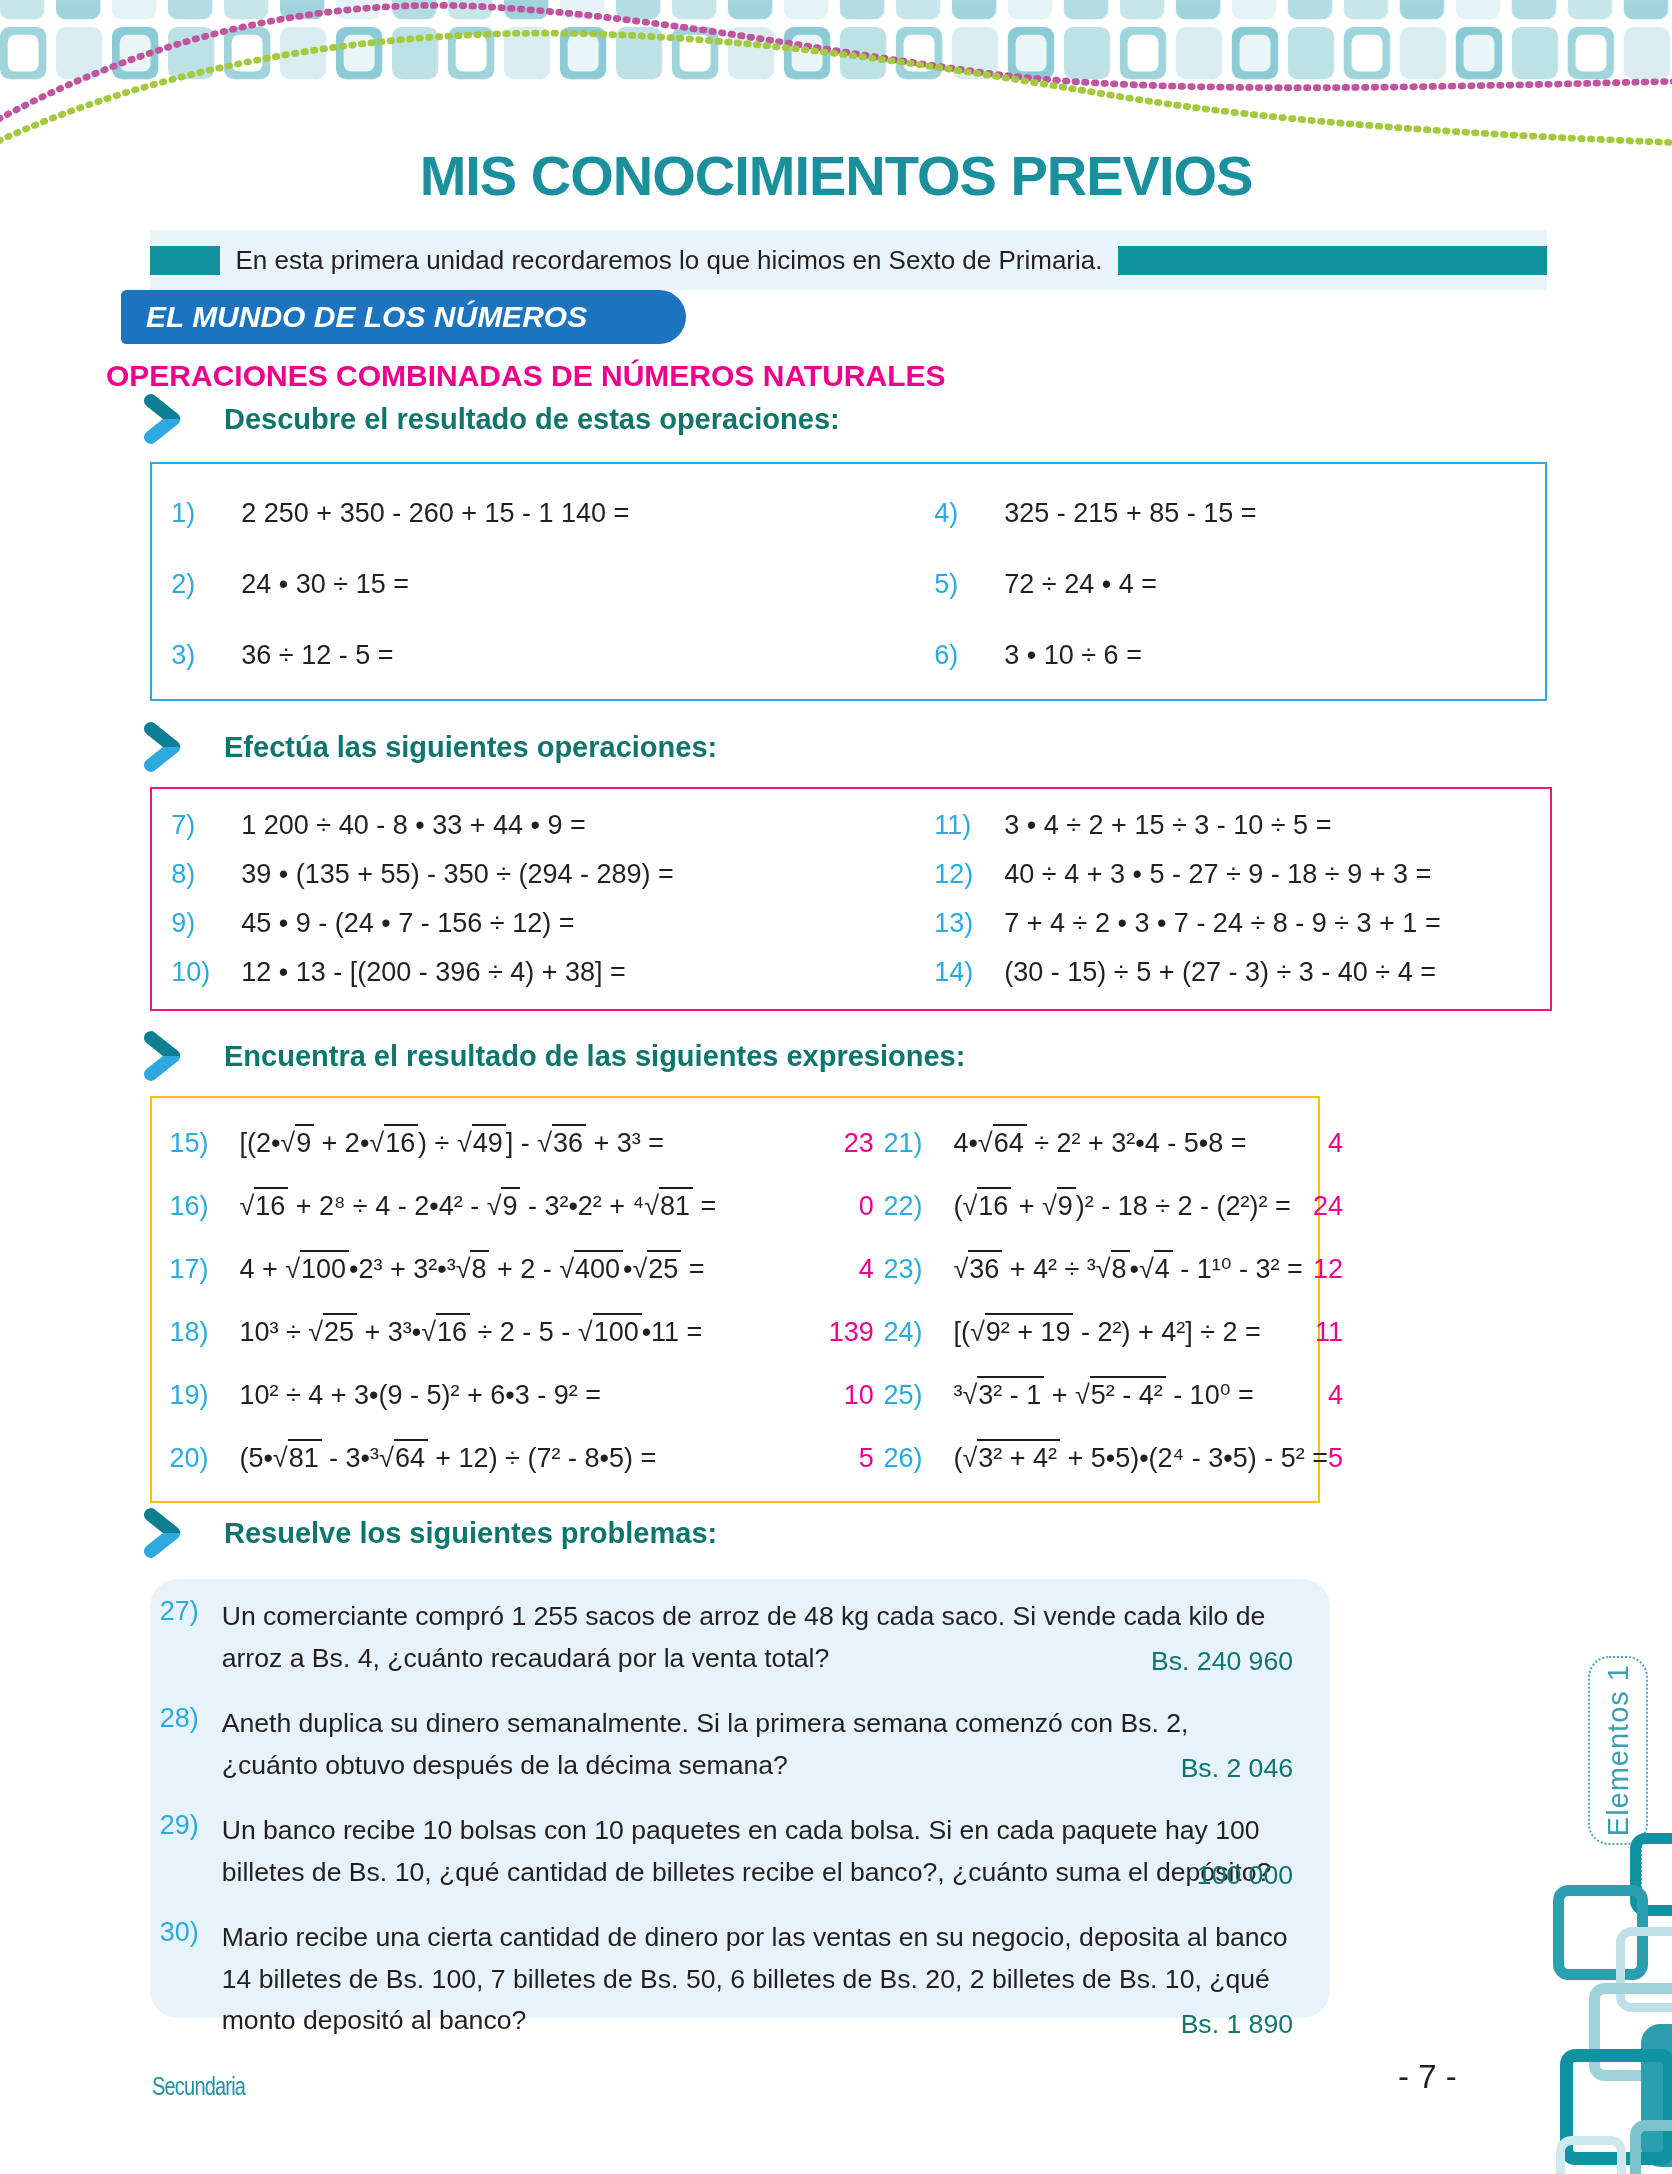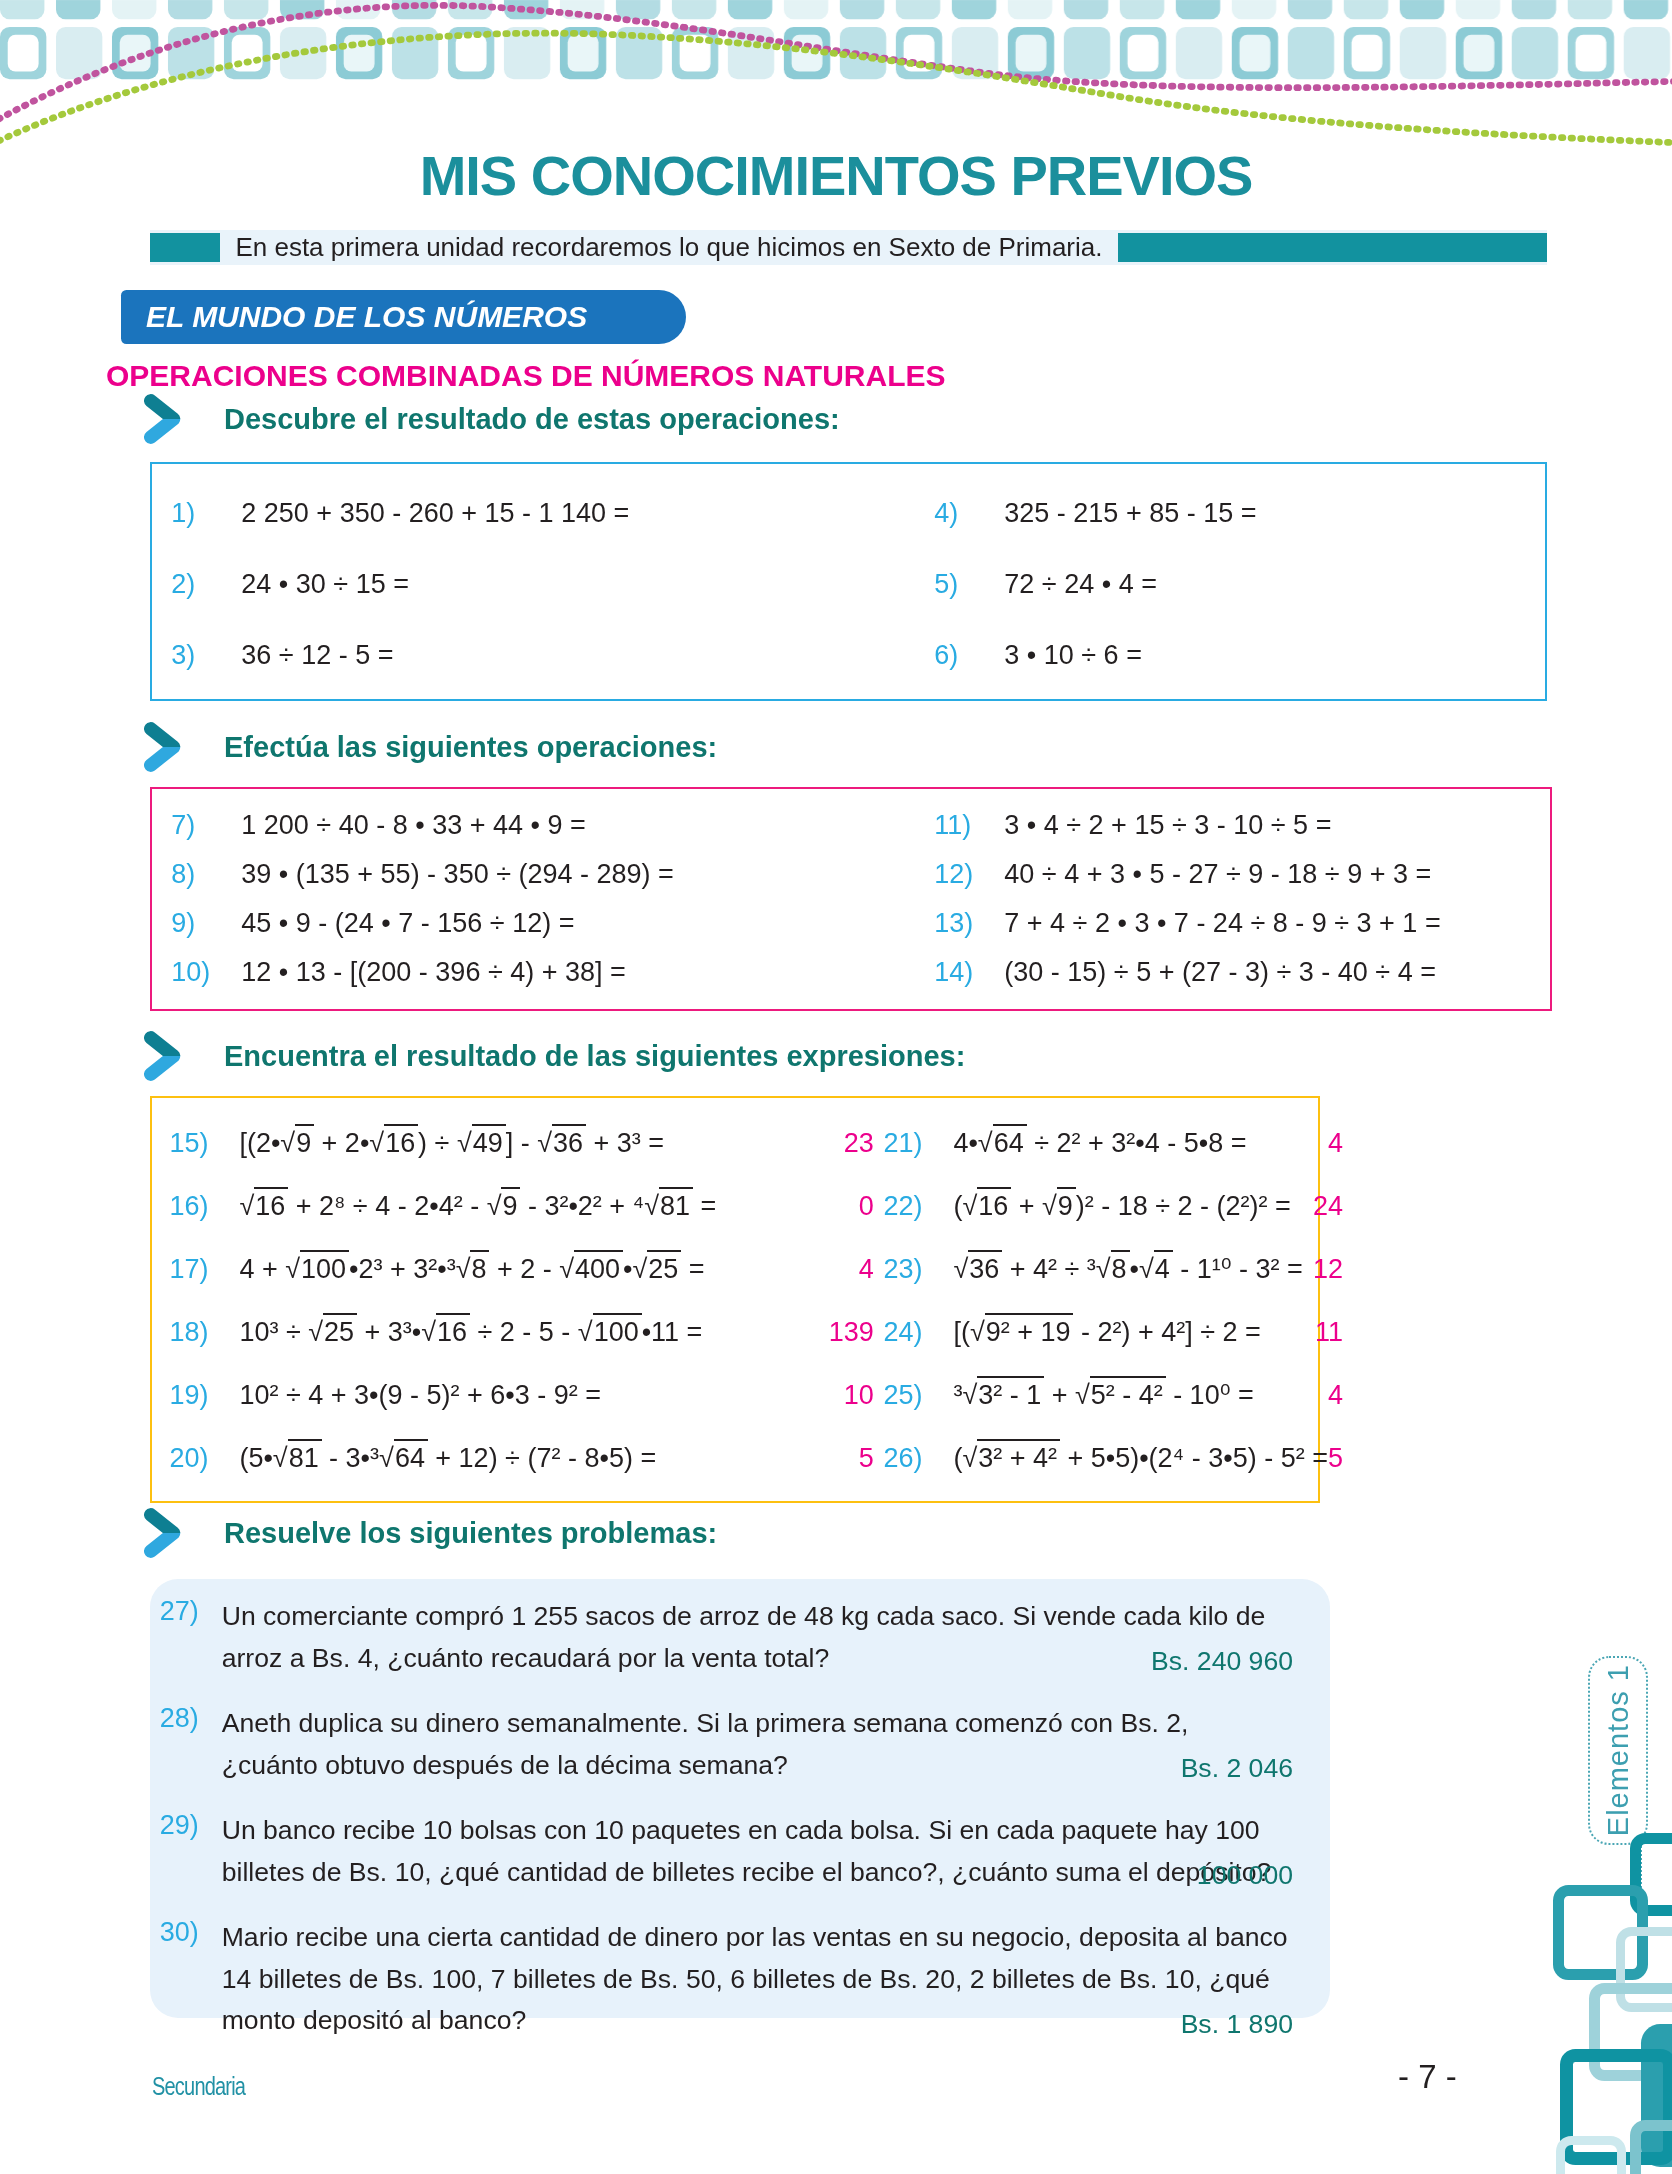--- a/index.html
+++ b/index.html
@@ -3,21 +3,21 @@
 <meta charset="utf-8">
 <style>
   html,body{margin:0;padding:0;background:#fff;}
   #page{position:relative;width:1672px;height:2174px;background:#fff;overflow:hidden;
         font-family:"Liberation Sans","DejaVu Sans",sans-serif;color:#231f20;}
   
   #band{position:absolute;top:0;left:0;width:1672px;height:169px;}
   
   #title{position:absolute;top:143px;left:0;width:1672px;text-align:center;
          font-size:56px;font-weight:bold;color:#1b8f9c;letter-spacing:-1px;}
-  #intro{position:absolute;top:230px;left:150px;width:1397px;height:35px;background:#e9f3fa;
+  #intro{position:absolute;top:230px;left:150px;width:1397px;height:60px;background:#e9f3fa;
          display:flex;align-items:center;font-size:26px;}
   .teal-block{height:29px;background:#12929f;}
   #intro .lblock{width:70px;margin-right:15.4px;flex:none;}
   #intro .rblock{flex:1;margin-left:15.4px;}
   #unit-banner{position:absolute;top:290px;left:121px;width:565px;height:54px;background:#1b74bd;
          border-radius:5.8px 29px 29px 5.8px;display:flex;align-items:center;padding-left:25px;box-sizing:border-box;
          color:#fff;font-size:30px;font-weight:bold;font-style:italic;}
   #topic{position:absolute;top:359px;left:106px;font-size:30px;font-weight:bold;color:#ec008c;}
   
   .prompt{position:absolute;left:143px;display:flex;align-items:center;gap:37px;}

